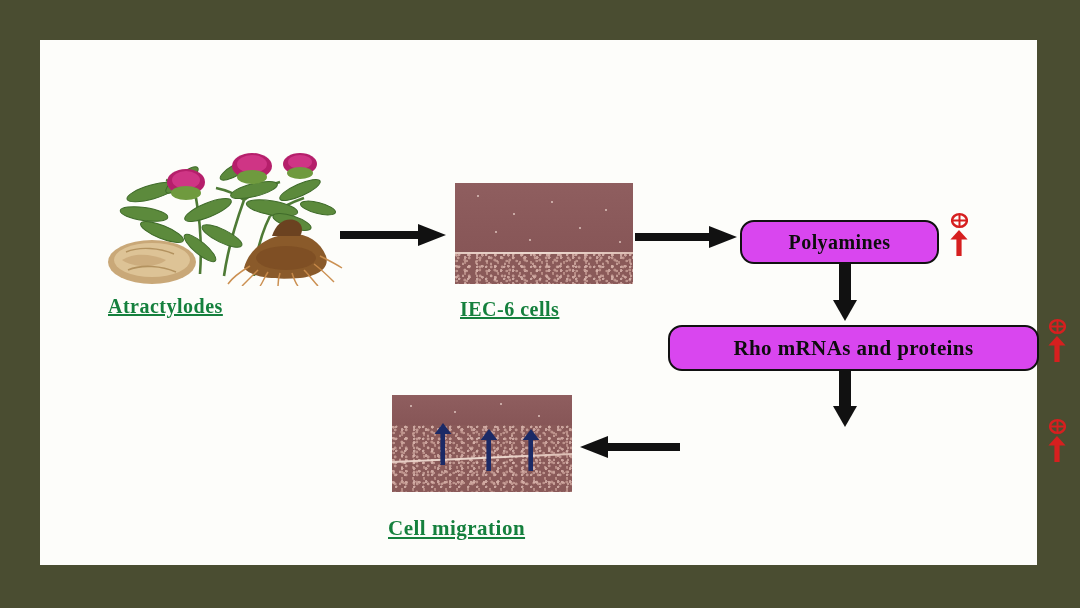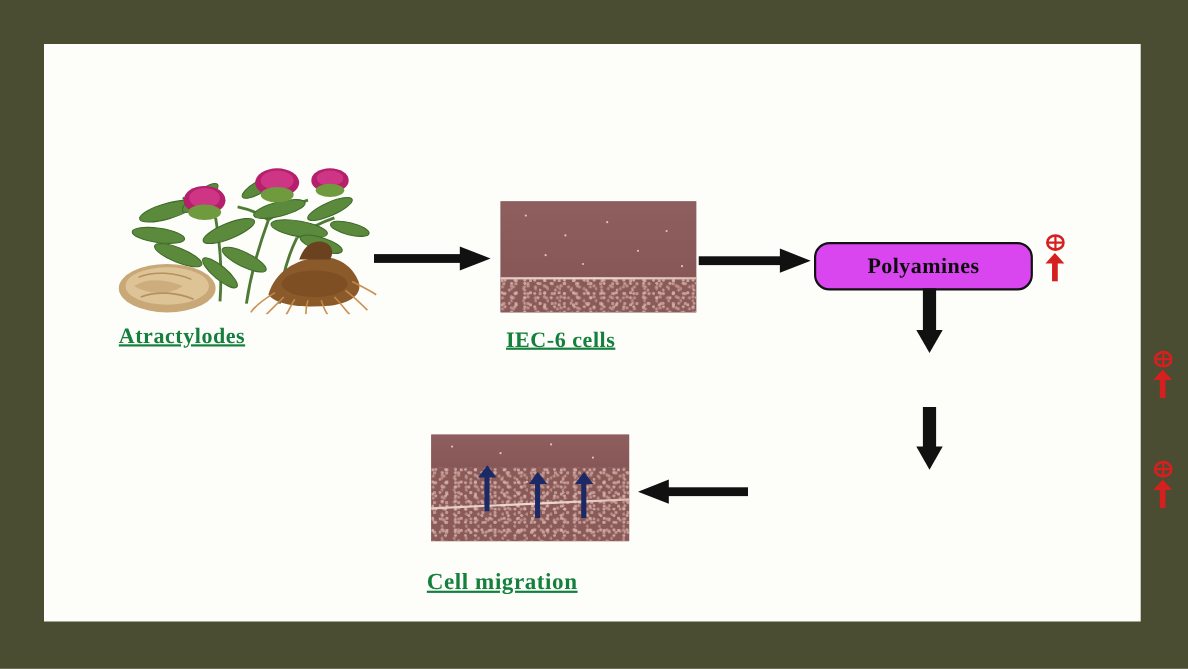--- a/index.html
+++ b/index.html
@@ -235,20 +235,23 @@
       </div>
     </div>
 
     <div class="arrow" id="arr-poly-rho">
       <svg width="30" height="60" viewBox="0 0 30 60">
         <rect x="9" y="0" width="12" height="42" fill="#111"></rect>
         <polygon points="3,38 27,38 15,59" fill="#111"></polygon>
       </svg>
     </div>
 
+    <div class="pbox" id="box-rho">
+      <span>Rho mRNAs and proteins</span>
+    </div>
     <div class="redmark" id="mark-rho">
       <div class="circplus">
         <svg width="17" height="17" viewBox="0 0 17 17">
           <ellipse cx="8.5" cy="8.5" rx="7.4" ry="6.4" fill="none" stroke="#d61f1f" stroke-width="2.4"></ellipse>
           <line x1="8.5" y1="2.6" x2="8.5" y2="14.4" stroke="#d61f1f" stroke-width="2"></line>
           <line x1="1.8" y1="8.5" x2="15.2" y2="8.5" stroke="#d61f1f" stroke-width="2"></line>
         </svg>
       </div>
       <div class="uparrow">
         <svg width="20" height="26" viewBox="0 0 20 26">

